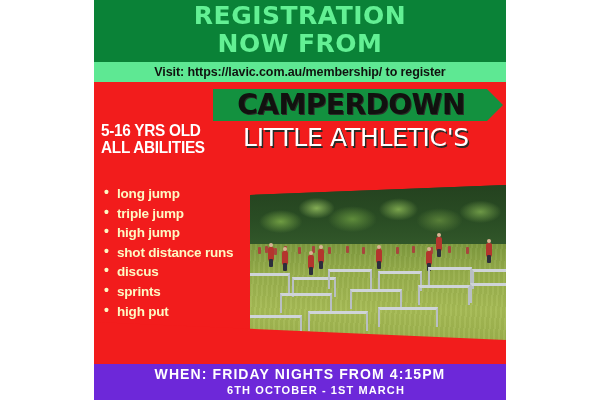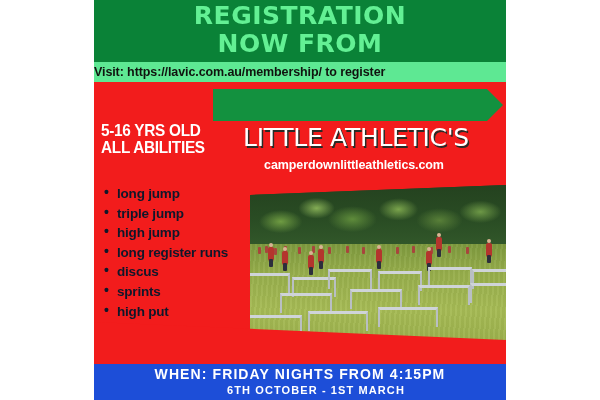--- a/index.html
+++ b/index.html
@@ -56,20 +56,21 @@
 
   
   .urlband {
     position: absolute;
     left: 0; top: 62px;
     width: 100%;
     height: 20px;
     background: #5ee893;
     display: flex;
     align-items: center;
+    justify-content: center;
   }
   .urlband-text {
     font-size: 12.5px;
     font-weight: 700;
     color: #10130f;
     letter-spacing: -0.1px;
     white-space: nowrap;
   }
 
   
@@ -152,21 +153,21 @@
   }
 
   
   .bullets {
     position: absolute;
     left: 8px;
     top: 102px;
     margin: 0;
     padding: 0;
     list-style: none;
-    color: #0f172a;
+    color: #fef9c3;
     font-size: 13.5px;
     font-weight: 700;
     line-height: 19.6px;
     z-index: 5;
     letter-spacing: -0.2px;
   }
   .bullets li {
     position: relative;
     padding-left: 15px;
     white-space: nowrap;
@@ -278,21 +279,21 @@
     z-index: 6;
   }
 
   
   .footer {
     position: absolute;
     left: 0;
     top: 364px;
     width: 100%;
     height: 36px;
-    background: #1d4ed8;
+    background: #6d28d9;
     text-align: center;
   }
   .footer-line1 {
     position: absolute;
     left: 0; top: 2px;
     width: 100%;
     font-size: 14px;
     font-weight: 700;
     color: #ffffff;
     letter-spacing: 1.1px;
@@ -319,33 +320,33 @@
     <div class="header-line2">NOW FROM</div>
   </div>
 
   <div class="urlband">
     <span class="urlband-text">Visit: https://lavic.com.au/membership/  to register</span>
   </div>
 
   <div class="body-red">
 
     <div class="camperdown-banner"></div>
+    <div class="camperdown-text">CAMPERDOWN</div>
     <div class="little-athletics">LITTLE ATHLETIC'S</div>
-    <div class="website">camperdownlittleathletics.com</div>
 
     <div class="age-block">
       <div>5-16 YRS OLD</div>
       <div>ALL ABILITIES</div>
     </div>
 
     <ul class="bullets">
       <li>long jump</li>
       <li>triple jump</li>
       <li>high jump</li>
-      <li>long register runs</li>
+      <li>shot distance runs</li>
       <li>discus</li>
       <li>sprints</li>
       <li>high put</li>
       <li>javelin</li>
       <li>optional training Monday nights</li>
     </ul>
 
     <div class="photo">
       <div class="photo-sky"></div>
       <div class="photo-trees"></div>

